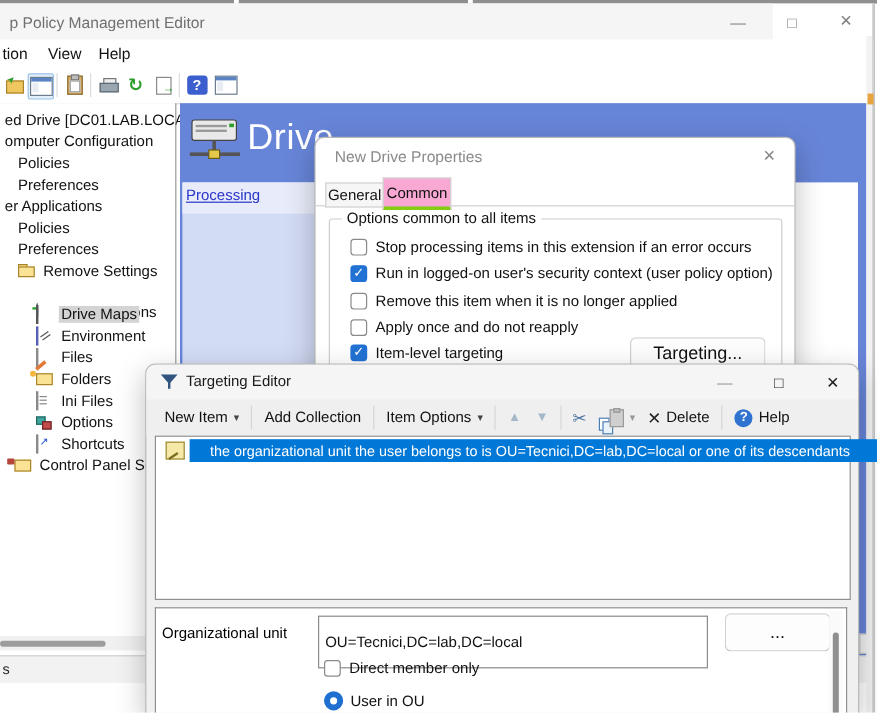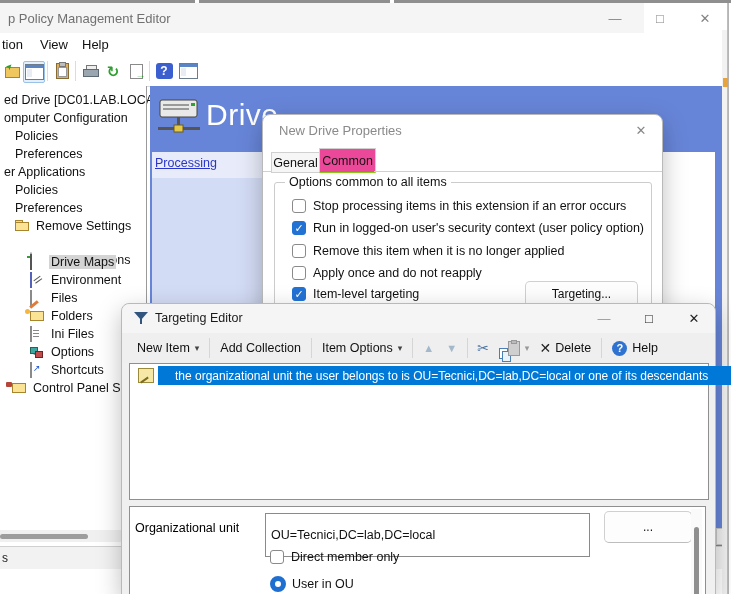--- a/index.html
+++ b/index.html
@@ -56,37 +56,37 @@
     box-shadow:0 8px 24px rgba(0,0,0,.25);}
   .dlg-props{left:262px;top:86px;width:399px;height:240px;margin-top:28px;}
   .dlg-te{left:121px;top:303px;width:593px;height:291px;background:#f0f0f0;border-radius:8px 8px 0 0;}
   .dtitle{font-size:13px;}
   .gray{color:#8a8a8a;}
   .xbtn{width:30px;height:22px;display:flex;align-items:center;justify-content:center;color:#888;font-size:13px;}
 
   
   .tab{position:absolute;font-size:12.5px;color:#111;display:flex;align-items:center;justify-content:center;
     border:1px solid #d0d0d0;background:#f6f6f6;}
-  .tab.active{background:#ec4899;border-bottom:1px solid #84cc16;}
+  .tab.active{background:#f9a8d4;border-bottom:6px solid #84cc16;}
   .tabline{position:absolute;background:#d0d0d0;height:1px;}
 
   
   .groupbox{position:absolute;border:1px solid #cccccc;border-radius:3px;}
   .grouplegend{position:absolute;top:-8px;left:10px;background:#fff;padding:0 4px;font-size:12.5px;color:#111;}
 
   
   .optrow{position:absolute;display:flex;align-items:center;font-size:12.5px;color:#111;white-space:nowrap;}
   .cbox{width:14px;height:14px;border:1px solid #8a8a8a;border-radius:3px;background:#fff;margin-right:7px;
     flex:none;display:flex;align-items:center;justify-content:center;box-sizing:border-box;}
   .cbox.checked{background:#2272d4;border-color:#2272d4;color:#fff;font-size:11px;line-height:1;}
   .radio{width:16px;height:16px;border:5px solid #1f6fd0;border-radius:50%;background:#fff;margin-right:6px;
     flex:none;box-sizing:border-box;}
 
   .btn{position:absolute;border:1px solid #d0d0d0;border-bottom-color:#bdbdbd;background:#fdfdfd;border-radius:5px;
-    font-size:12px;color:#111;display:flex;align-items:center;justify-content:center;}
+    font-size:15px;color:#111;display:flex;align-items:center;justify-content:center;}
 
   
   .te-titlebar{left:0;top:0;width:100%;height:29px;background:#f5f5f5;border-radius:8px 8px 0 0;}
   .te-title{left:33px;top:7px;font-size:12.5px;color:#1a1a1a;}
   .te-capbtn{top:3px;width:32px;height:23px;display:flex;align-items:center;justify-content:center;color:#222;font-size:13px;}
   .te-toolbar{left:0;top:29px;width:100%;height:30px;background:#efefef;display:flex;align-items:center;padding-left:9px;box-sizing:border-box;}
   .te-tbtn{display:flex;align-items:center;font-size:12.5px;color:#111;height:24px;padding:0 6px;white-space:nowrap;}
   .caret{font-size:9px;color:#444;margin-left:5px;}
   .te-sep{width:1px;height:20px;background:#d6d6d6;margin:0 4px;}
   .arrbtn{font-size:11px;color:#a3b8cb;padding:0 6px;}

